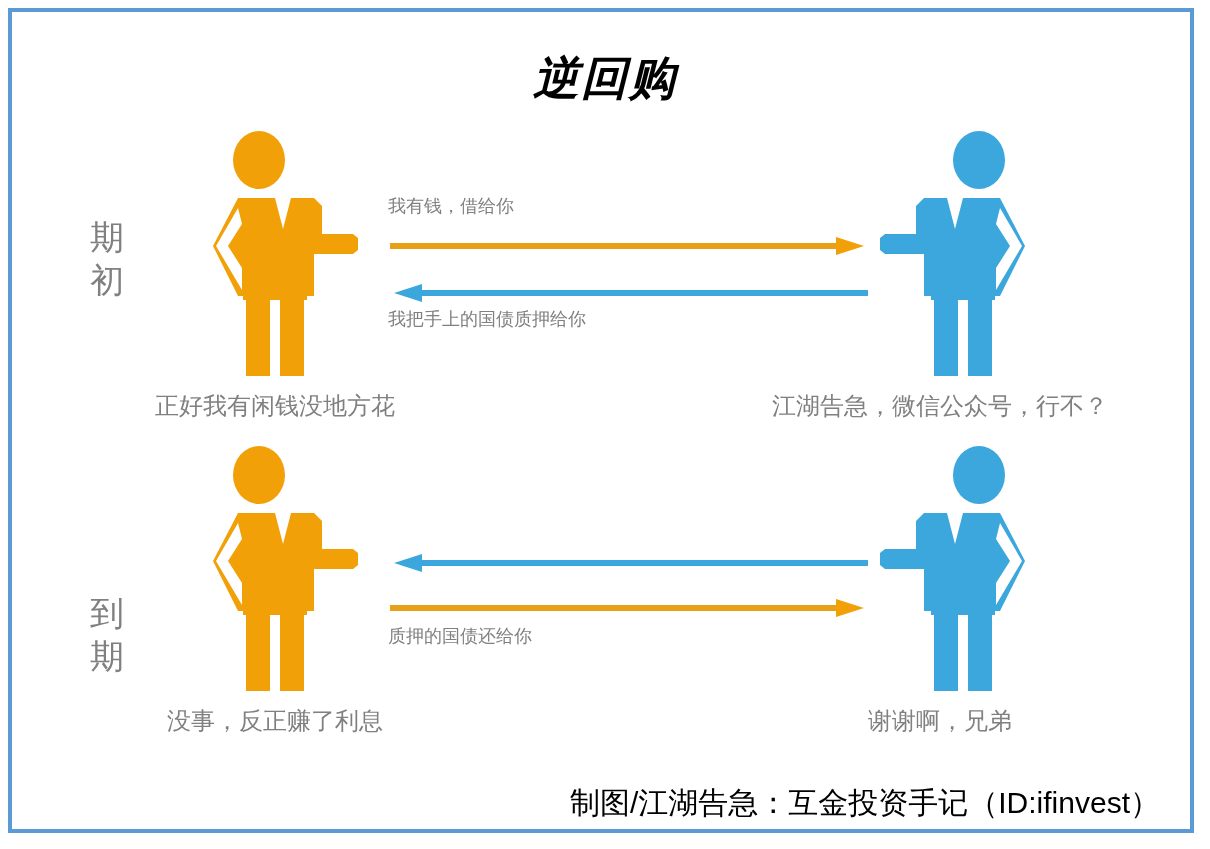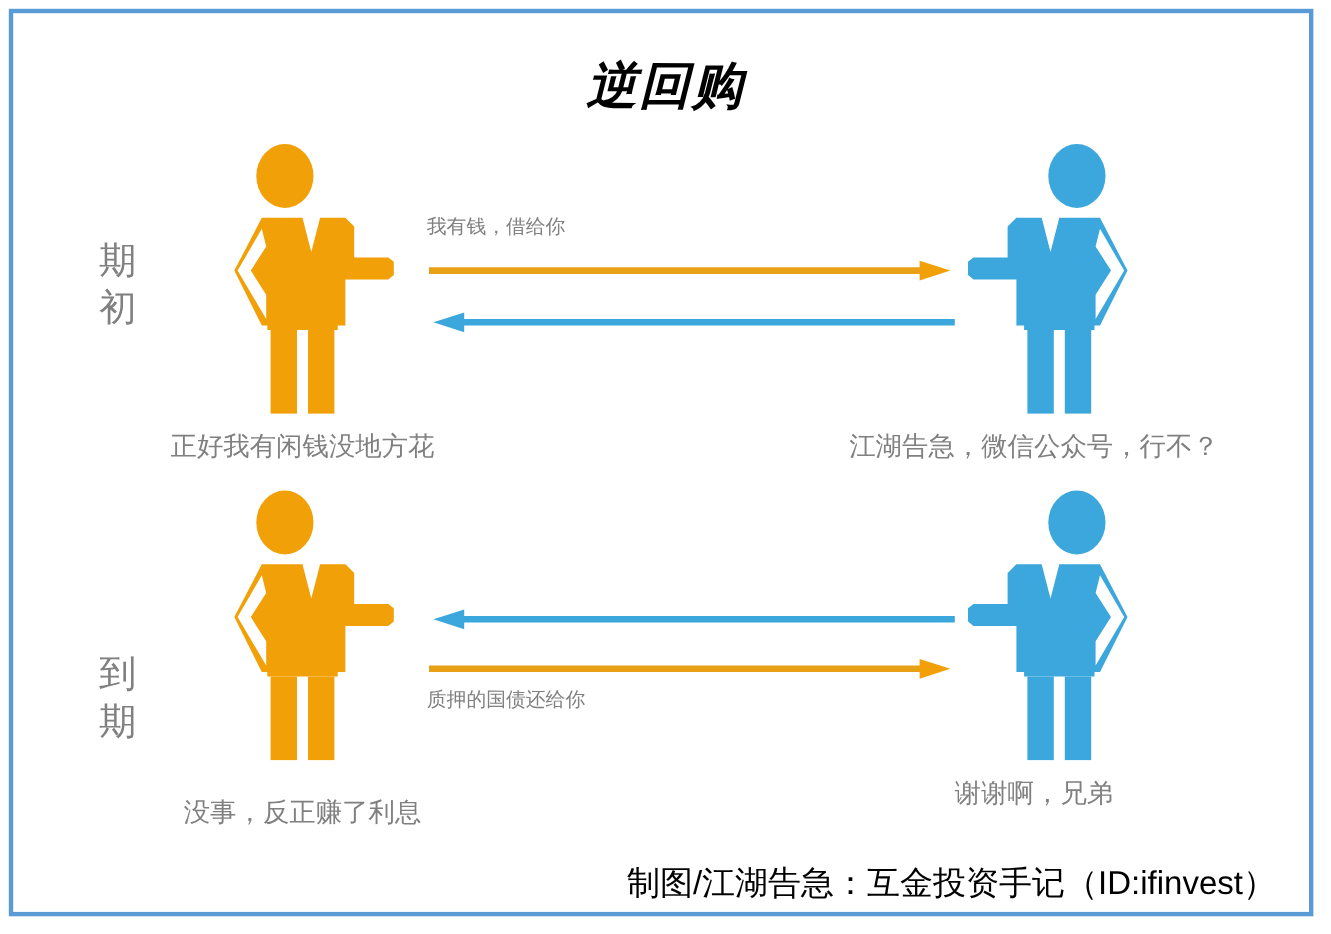--- a/index.html
+++ b/index.html
@@ -69,21 +69,21 @@
   
   .caption {
     position: absolute;
     text-align: center;
     font-size: 24px;
     color: #808080;
     white-space: nowrap;
   }
   #caption-left-1  { left:  55px; top: 390px; width: 440px; }
   #caption-right-1 { left: 720px; top: 390px; width: 440px; }
-  #caption-left-2  { left:  55px; top: 722px; width: 440px; }
+  #caption-left-2  { left:  55px; top: 705px; width: 440px; }
   #caption-right-2 { left: 720px; top: 705px; width: 440px; }
 
   
   .arrow-svg {
     position: absolute;
     left: 388px;
     width: 482px;
     height: 20px;
   }
   #arrow-1 { top: 236px; }
@@ -211,20 +211,21 @@
     <line x1="30" y1="10" x2="480" y2="10" stroke="#3BA7DC" stroke-width="6"></line>
     <polygon points="34,1 6,10 34,19" fill="#3BA7DC"></polygon>
   </svg>
 
   <svg class="arrow-svg" id="arrow-4" viewBox="0 0 482 20">
     <line x1="2" y1="10" x2="452" y2="10" stroke="#E8A117" stroke-width="6"></line>
     <polygon points="448,1 476,10 448,19" fill="#F2A007"></polygon>
   </svg>
 
   <div class="arrow-label" id="arrow-label-1">我有钱，借给你</div>
+  <div class="arrow-label" id="arrow-label-2">我把手上的国债质押给你</div>
   <div class="arrow-label" id="arrow-label-4">质押的国债还给你</div>
 
   <div class="caption" id="caption-left-1">正好我有闲钱没地方花</div>
   <div class="caption" id="caption-right-1">江湖告急，微信公众号，行不？</div>
   <div class="caption" id="caption-left-2">没事，反正赚了利息</div>
   <div class="caption" id="caption-right-2">谢谢啊，兄弟</div>
 
   <div id="footer-credit">制图/江湖告急：互金投资手记（ID:ifinvest）</div>
 
 </div>

